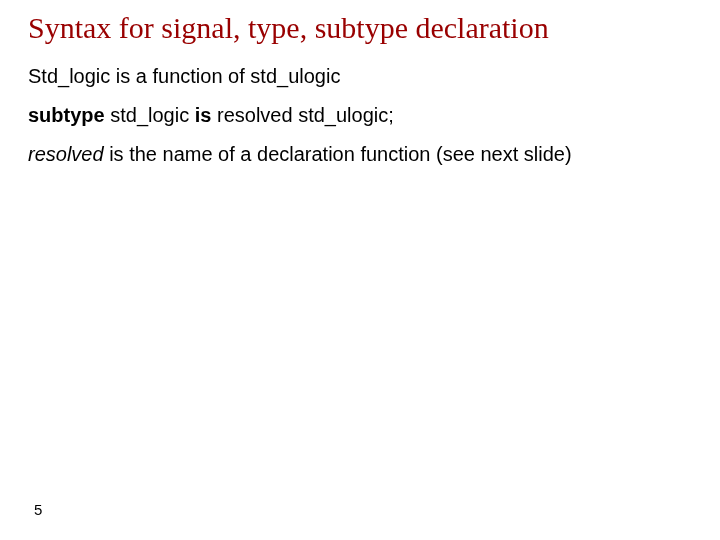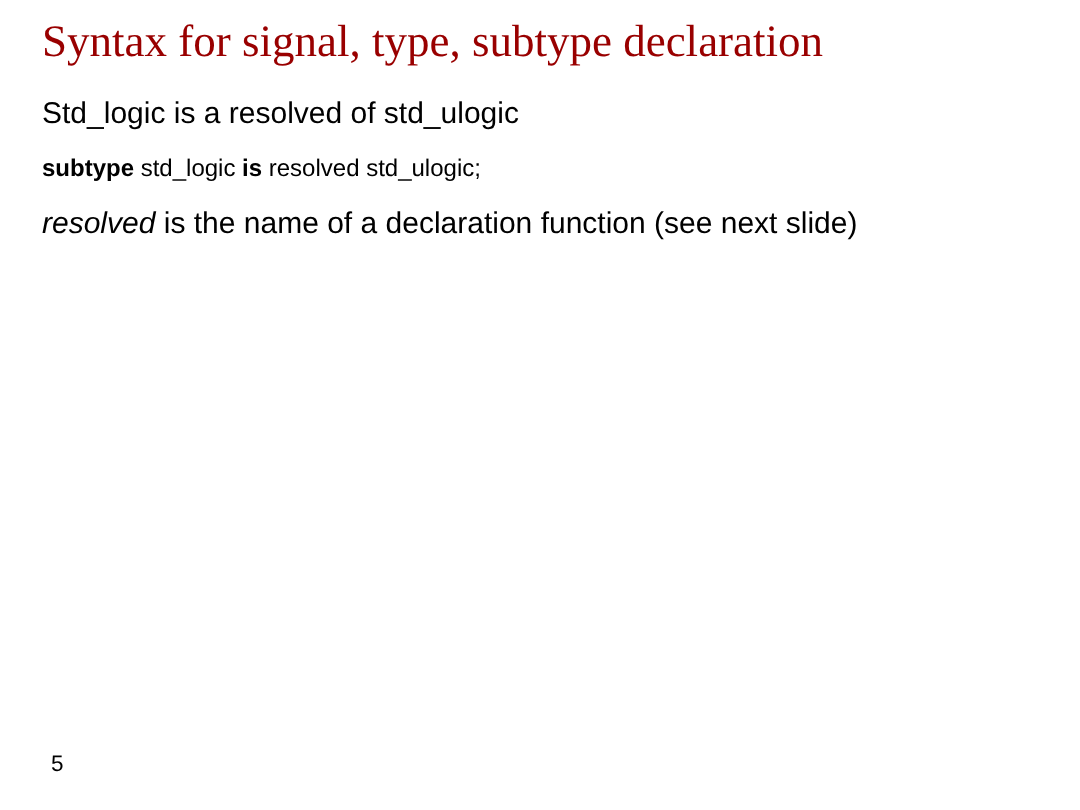--- a/index.html
+++ b/index.html
@@ -25,21 +25,21 @@
     line-height: 1.2;
     margin: 2px 0 18px 0;
     font-weight: 400;
   }
   .body-text {
     font-size: 20px;
     line-height: 1.25;
     margin: 0 0 14px 0;
   }
   .code-line {
-    font-size: 16px;
+    font-size: 20px;
     line-height: 1.25;
     margin: 0 0 14px 0;
   }
   .kw { font-weight: bold; }
   .ital { font-style: italic; text-align: right; }
   .box {
     border: 1.5px solid #000000;
     margin: 18px 6px 0 10px;
     padding: 10px 12px 12px 12px;
   }
@@ -57,21 +57,21 @@
     color: #000000;
   }
 </style>
 </head>
 <body>
 
 <div class="slide">
 
   <div class="title">Syntax for signal, type, subtype declaration</div>
 
-  <div class="body-text">Std_logic is a resolved of std_ulogic</div>
+  <div class="body-text">Std_logic is a function of std_ulogic</div>
 
   <div class="code-line">
     <span class="kw">subtype</span><span> std_logic </span><span class="kw">is</span><span> resolved std_ulogic;</span>
   </div>
 
   <div class="body-text">
     <span class="ital">resolved</span><span> is the name of a declaration function (see next slide)</span>
   </div>
 
 

